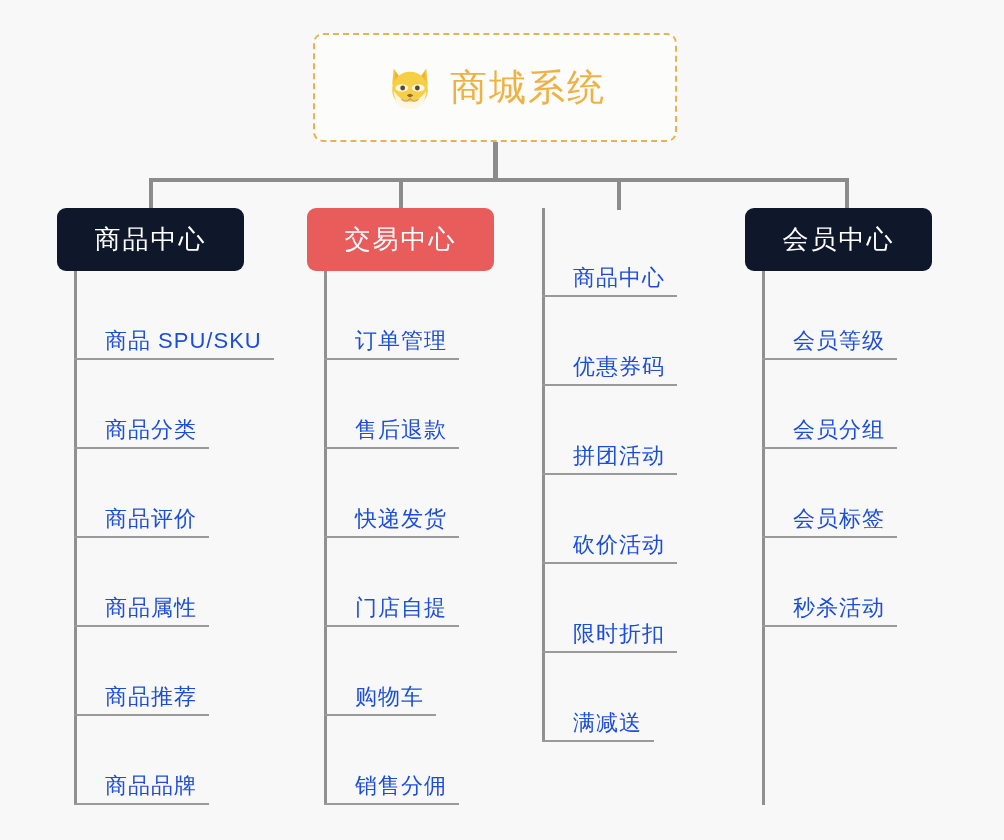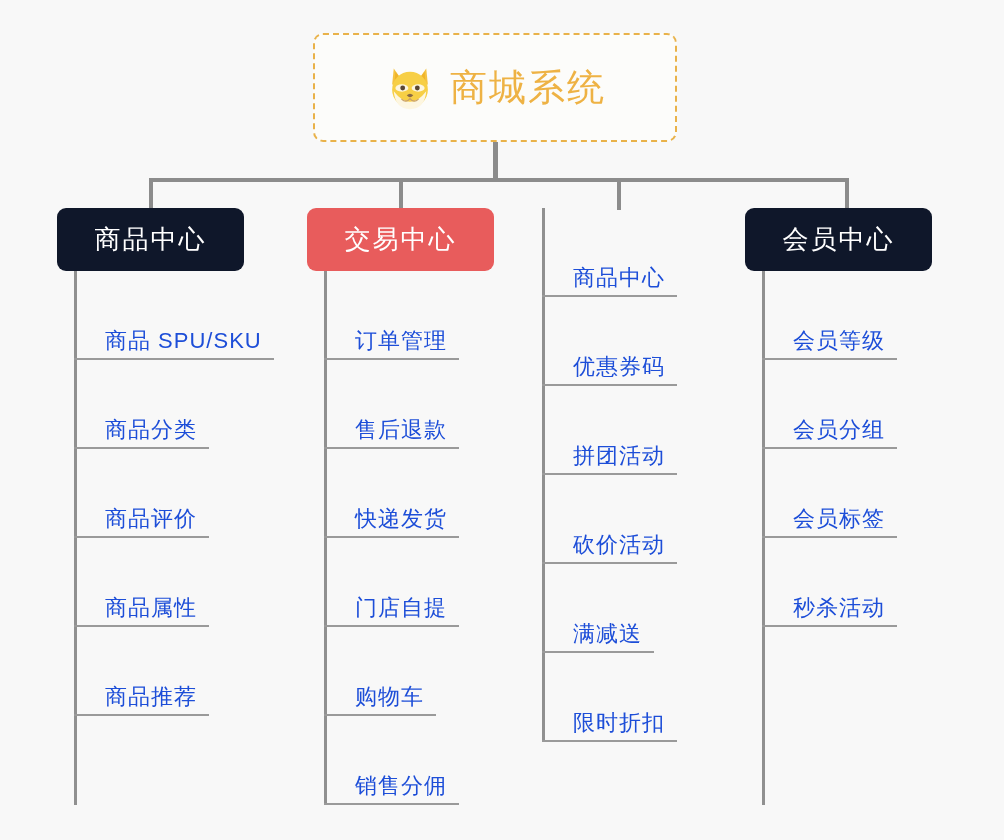--- a/index.html
+++ b/index.html
@@ -164,20 +164,24 @@
         <span class="leaf-rule" style="width: 135px;"></span>
       </div>
       <div class="leaf">
         <span class="leaf-label">商品属性</span>
         <span class="leaf-rule" style="width: 135px;"></span>
       </div>
       <div class="leaf">
         <span class="leaf-label">商品推荐</span>
         <span class="leaf-rule" style="width: 135px;"></span>
       </div>
+      <div class="leaf">
+        <span class="leaf-label">商品品牌</span>
+        <span class="leaf-rule" style="width: 135px;"></span>
+      </div>
     </div>
   </div>
 
   <div class="column" style="left:307px;">
     <div class="cat-header" style="background: rgb(232, 92, 92); font-family: Liberation Serif, serif;">
       <span>交易中心</span>
     </div>
     <div class="leaf-list">
       <div class="leaf-spine" style="height: 534px;"></div>
       <div class="leaf">
@@ -220,26 +224,26 @@
       </div>
       <div class="leaf">
         <span class="leaf-label">拼团活动</span>
         <span class="leaf-rule" style="width: 135px;"></span>
       </div>
       <div class="leaf">
         <span class="leaf-label">砍价活动</span>
         <span class="leaf-rule" style="width: 135px;"></span>
       </div>
       <div class="leaf">
+        <span class="leaf-label">限时折扣</span>
+        <span class="leaf-rule" style="width: 135px;"></span>
+      </div>
+      <div class="leaf">
         <span class="leaf-label">满减送</span>
         <span class="leaf-rule" style="width: 112px;"></span>
-      </div>
-      <div class="leaf">
-        <span class="leaf-label">限时折扣</span>
-        <span class="leaf-rule" style="width: 135px;"></span>
       </div>
     </div>
   </div>
 
   <div class="column" style="left:745px;">
     <div class="cat-header" style="background: #0f172a;">
       <span>会员中心</span>
     </div>
     <div class="leaf-list">
       <div class="leaf-spine" style="height: 534px;"></div>

